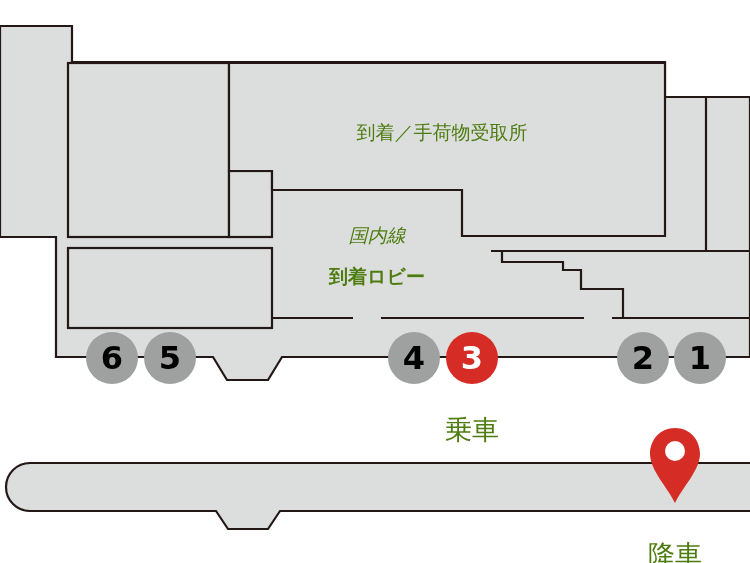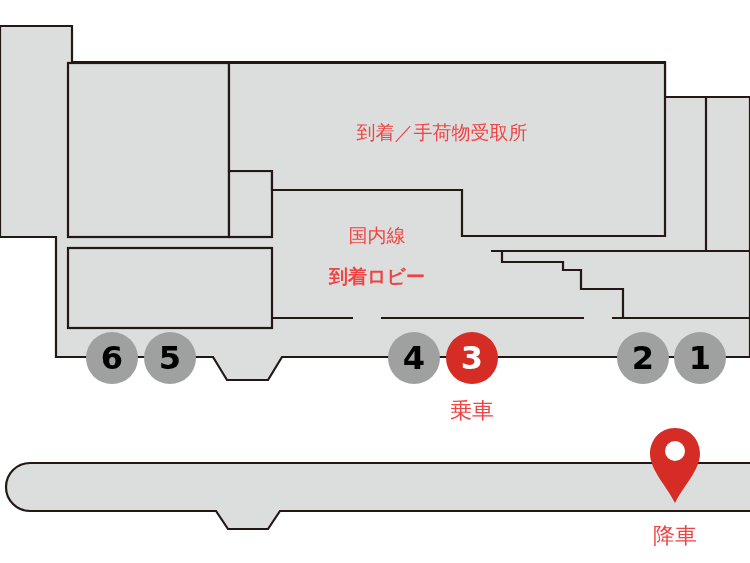--- a/index.html
+++ b/index.html
@@ -1,24 +1,24 @@
 <!DOCTYPE html>
 <html><head>
   <meta charset="utf-8">
   <style>
     html, body { margin: 0; padding: 0; background: #ffffff; }
     body { width: 750px; height: 563px; overflow: hidden; position: relative;
            font-family: "DejaVu Sans", sans-serif; }
     #map { position: absolute; left: 0; top: 0; width: 750px; height: 563px; }
     .bld { fill: #dcdddd; stroke: #231815; stroke-width: 2.2; }
     .line { stroke: #231815; stroke-width: 2.2; fill: none; }
-    .label { position: absolute; color: #ef4444; font-family: "DejaVu Sans", sans-serif;
+    .label { position: absolute; color: #4d7c0f; font-family: "DejaVu Sans", sans-serif;
              white-space: nowrap; transform: translateX(-50%); }
     .area-label { font-size: 19px; }
-    .big-label { font-size: 22px; }
+    .big-label { font-size: 27px; margin-top: 16px; }
     .gate { position: absolute; width: 52px; height: 52px; border-radius: 50%;
             display: flex; align-items: center; justify-content: center;
             font-family: "DejaVu Sans", sans-serif; font-weight: bold; font-size: 32px;
             transform: translate(-50%, -50%); }
   </style>
 </head>
 <body>
 
 <svg id="map" viewBox="0 0 750 563" xmlns="http://www.w3.org/2000/svg">
 
@@ -41,21 +41,21 @@
 
   <path class="bld" d="M750,463 L30,463 A24,24 0 0 0 30,511 L216,511 L228,529 L268,529 L280,511 L750,511"></path>
 
   <g>
     <path d="M675,428 C660,428 650,440 650,454 C650,470 668,488 675,503 C682,488 700,470 700,454 C700,440 690,428 675,428 Z" fill="#d52c26"></path>
     <circle cx="675" cy="451" r="10" fill="#ffffff"></circle>
   </g>
 </svg>
 
 <div class="label area-label" style="left:442px; top:120px;">到着／手荷物受取所</div>
-<div class="label area-label" style="left:377px; top:223px;">国内線</div>
+<div class="label area-label" style="left:377px; top:223px;font-style:italic;">国内線</div>
 <div class="label area-label" style="left:377px; top:264px;font-weight:bold;">到着ロビー</div>
 
 <div class="gate" style="left:112px; top:358px; background:#9fa0a0; color:#000;">6</div>
 <div class="gate" style="left:170px; top:358px; background:#9fa0a0; color:#000;">5</div>
 <div class="gate" style="left:414px; top:358px; background:#9fa0a0; color:#000;">4</div>
 <div class="gate" style="left:472px; top:358px; background:#d52c26; color:#fff;">3</div>
 <div class="gate" style="left:643px; top:358px; background:#9fa0a0; color:#000;">2</div>
 <div class="gate" style="left:700px; top:358px; background:#9fa0a0; color:#000;">1</div>
 
 <div class="label big-label" style="left:472px; top:396px;">乗車</div>

